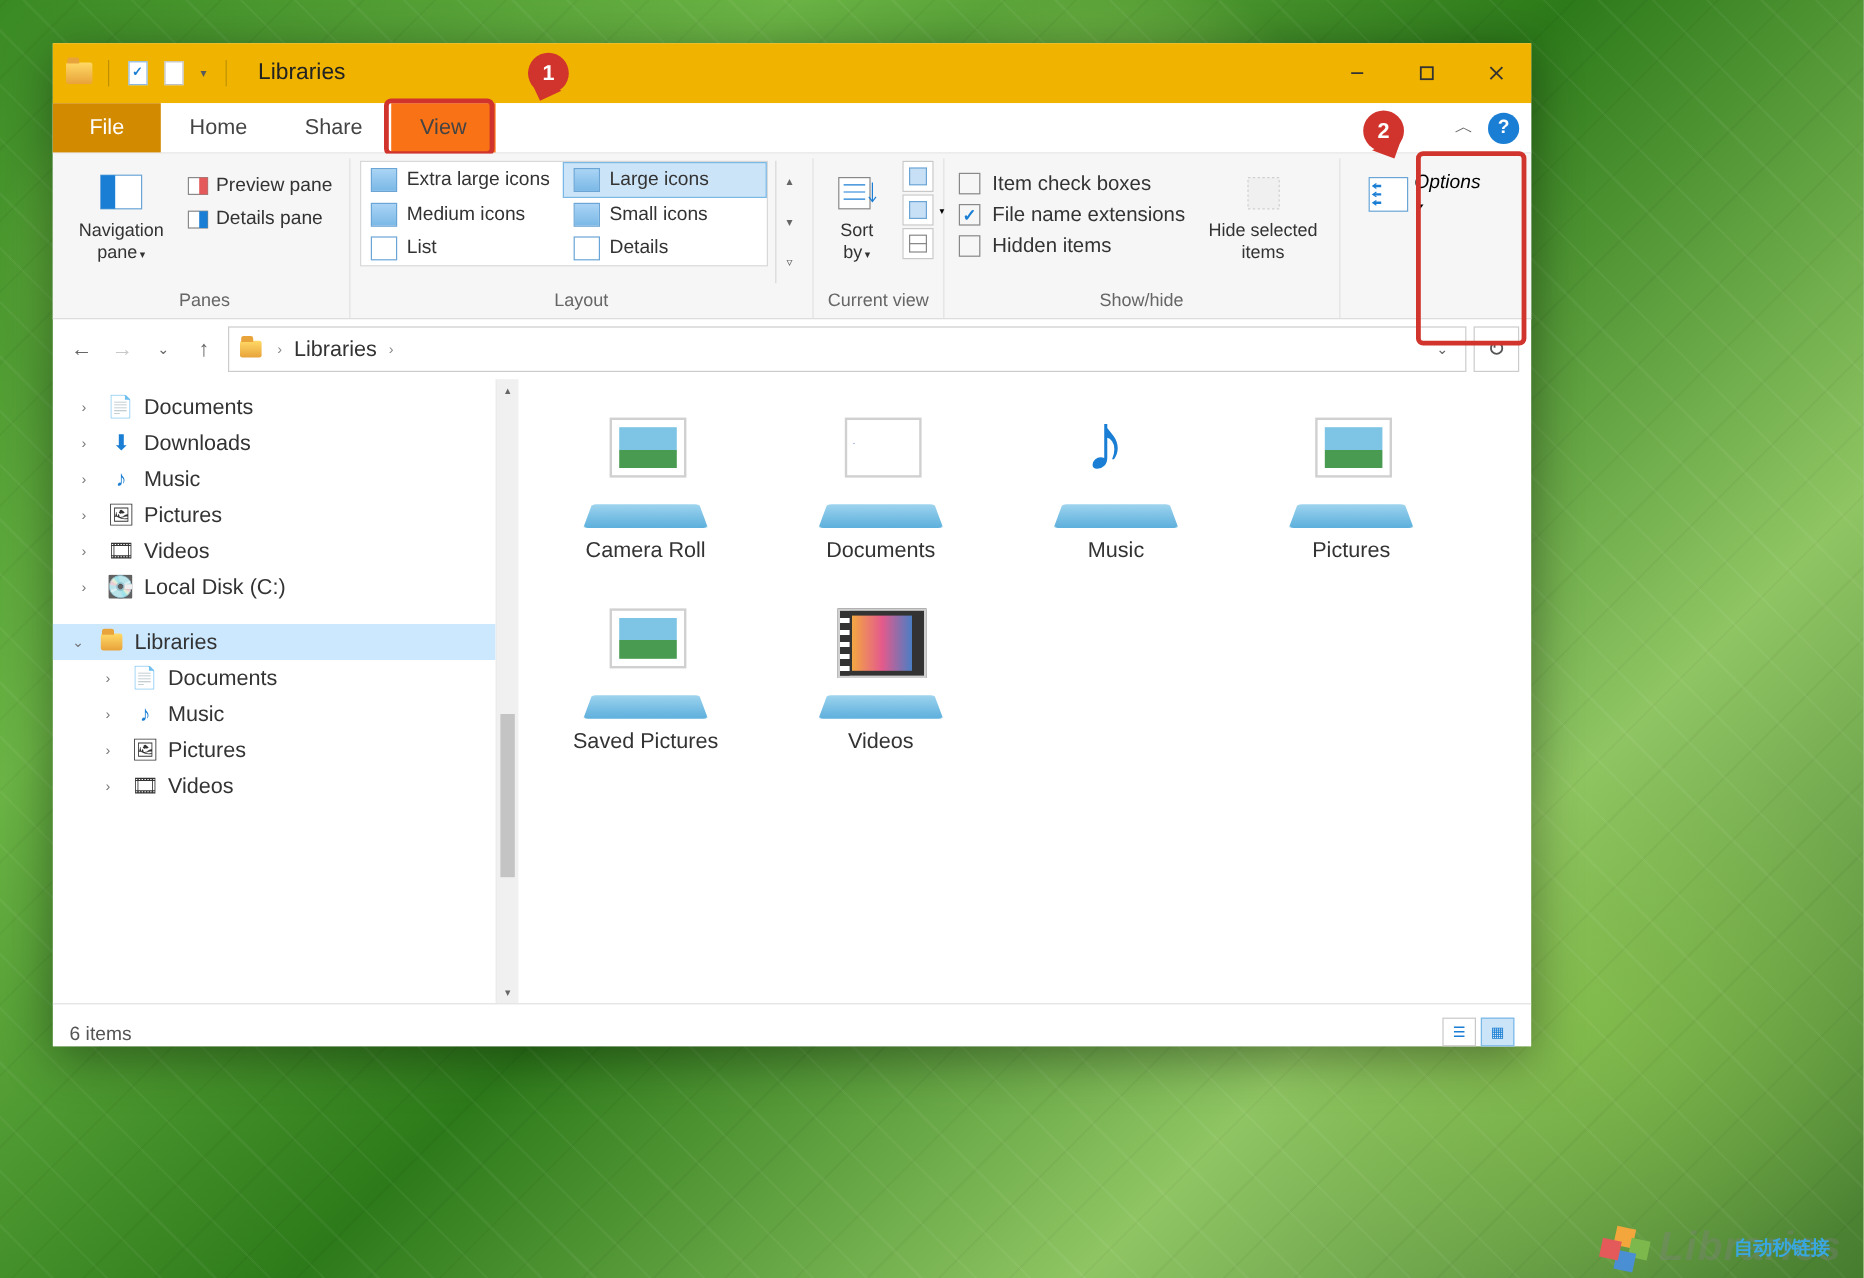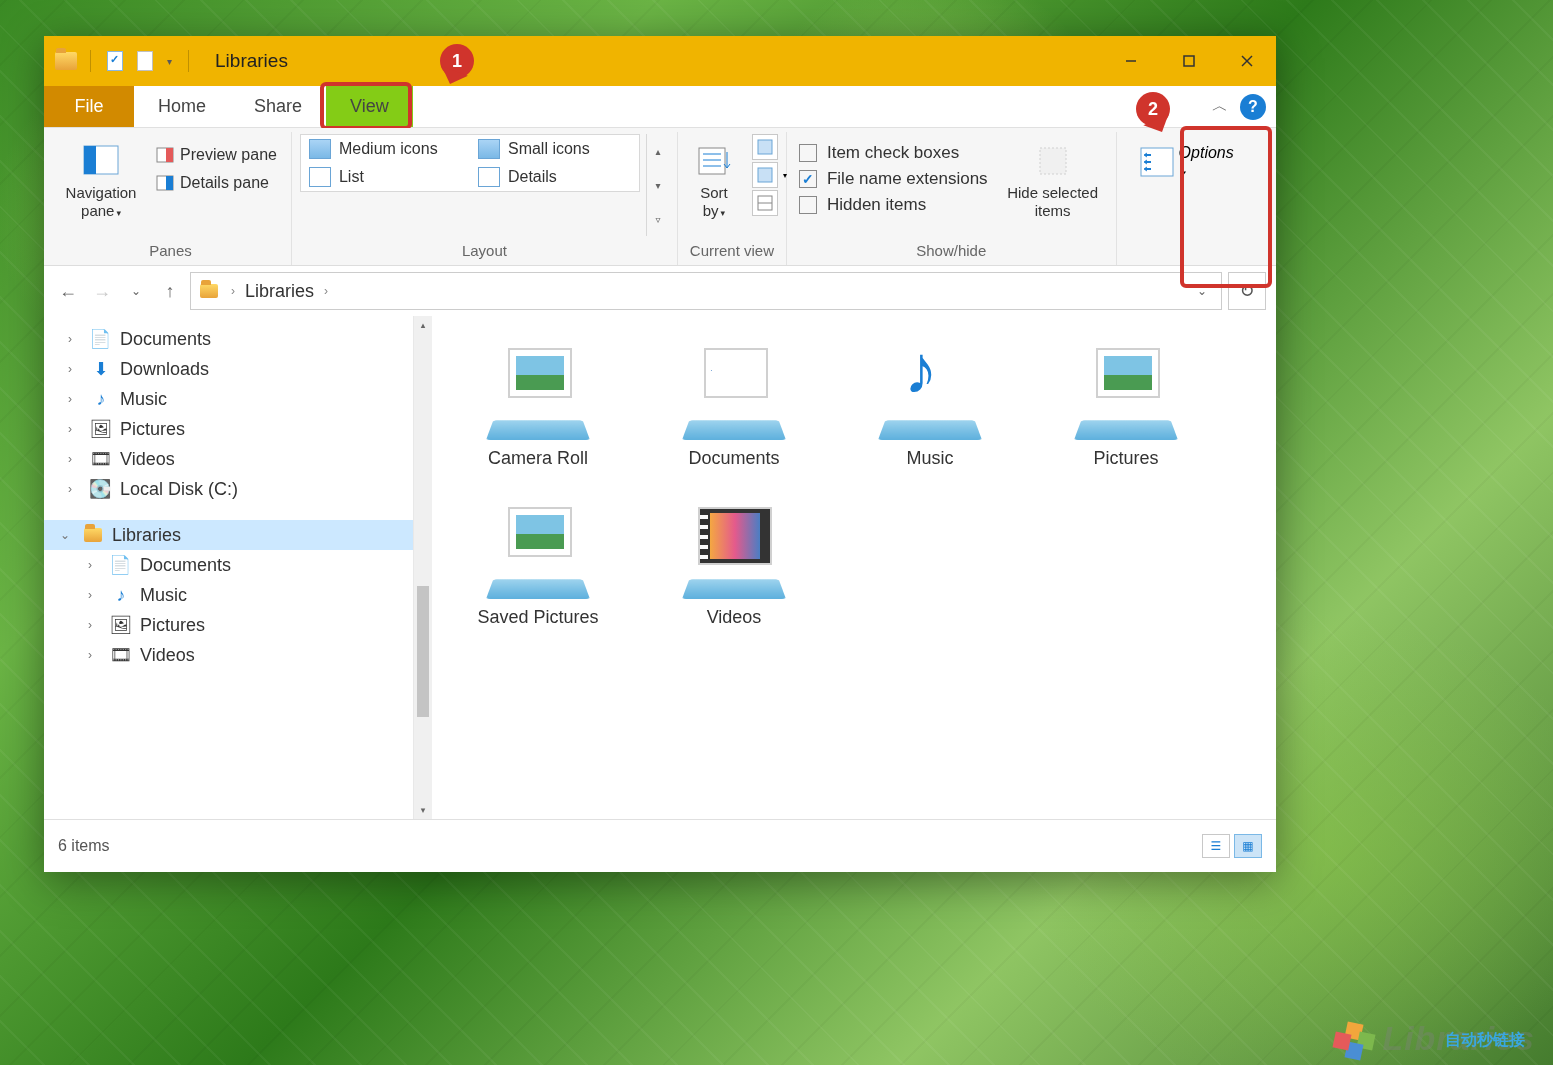--- a/index.html
+++ b/index.html
@@ -26,21 +26,21 @@
 .tb-doc::after { content:'✓'; position:absolute; top:1px; left:2px; font-size:11px; color:#1a7ed4; font-weight:bold; }
 .tb-page { width:16px; height:20px; background:#fff; border:1px solid #c0c0c0; }
 .tb-caret { font-size:10px; color:#5a5a5a; padding:0 4px; cursor:pointer; }
 .title-text { font-size:19px; color:#222; margin-left:14px; }
 .win-controls { margin-left:auto; display:flex; }
 .win-btn { width:58px; height:50px; display:flex; align-items:center; justify-content:center; font-size:14px; color:#333; cursor:pointer; }
 
 .tabs-row { height:42px; background:#fff; display:flex; align-items:stretch; border-bottom:1px solid #e0e0e0; position:relative; }
 .tab-file { background:#d28a00; color:#fff; width:90px; display:flex; align-items:center; justify-content:center; font-size:18px; cursor:pointer; }
 .tab { padding:0 24px; display:flex; align-items:center; font-size:18px; color:#444; cursor:pointer; }
-.tab.active { background:#84cc16; }
+.tab.active { background:#f97316; }
 .tab-highlight { position:absolute; border:4px solid #d0342c; border-radius:6px; pointer-events:none; }
 .balloon { position:absolute; width:34px; height:34px; background:#d0342c; border-radius:50%; color:#fff; display:flex; align-items:center; justify-content:center; font-size:18px; font-weight:600; }
 .balloon::after { content:''; position:absolute; width:0; height:0; border:14px solid transparent; }
 .balloon.b1::after { border-top-color:#d0342c; bottom:-20px; left:-4px; transform:rotate(20deg); }
 .balloon.b2::after { border-top-color:#d0342c; bottom:-20px; right:-6px; transform:rotate(-25deg); }
 .minimize-ribbon { position:absolute; right:48px; top:10px; font-size:16px; color:#666; cursor:pointer; }
 .help-circle { position:absolute; right:10px; top:8px; width:26px; height:26px; background:#1a7ed4; border-radius:50%; color:#fff; display:flex; align-items:center; justify-content:center; font-size:16px; font-weight:bold; cursor:pointer; }
 
 .ribbon { background:#f6f6f6; border-bottom:1px solid #ddd; display:flex; padding:4px 6px 0; }
 .rgroup { display:flex; flex-direction:column; align-items:center; padding:2px 8px; border-right:1px solid #e2e2e2; }
@@ -100,21 +100,21 @@
 .lib-thumb::after { content:''; position:absolute; inset:6px; background:linear-gradient(#7ec4e4 55%,#4a9b52 55%); }
 .lib-thumb.doc::after { background:#fff; }
 .lib-thumb.doc::before { content:'A'; position:absolute; top:3px; left:6px; font-size:20px; font-style:italic; color:#3a7ac4; font-family:serif; }
 .lib-thumb.music { background:transparent; border:none; }
 .lib-thumb.music::after { content:'♪'; background:none; font-size:68px; color:#1a7ed4; position:absolute; top:-18px; left:4px; }
 .lib-thumb.video { left:24px; width:74px; height:58px; background:#333; }
 .lib-thumb.video::after { background:linear-gradient(90deg,#f4a742,#e45a8c,#4a7ec4); inset:4px 10px; }
 .lib-thumb.video::before { content:''; position:absolute; left:0; top:0; bottom:0; width:8px; background:repeating-linear-gradient(#333 0 6px,#fff 6px 10px); }
 .lib-label { font-size:18px; color:#333; }
 
-.status-bar { height:53px; border-top:1px solid #e0e0e0; display:flex; align-items:center; padding:0 14px; font-size:16px; color:#555; }
+.status-bar { height:36px; border-top:1px solid #e0e0e0; display:flex; align-items:flex-end; padding:0 14px; font-size:16px; color:#555; }
 .status-right { margin-left:auto; display:flex; gap:4px; }
 .sb-view { width:28px; height:24px; border:1px solid #c8c8c8; display:flex; align-items:center; justify-content:center; cursor:pointer; font-size:12px; color:#1a7ed4; }
 .sb-view.active { background:#cce4f7; border-color:#7ab8e6; }
 
 .watermark { position:absolute; right:18px; bottom:6px; font-size:34px; font-weight:700; color:rgba(130,130,130,.35); font-style:italic; letter-spacing:1px; }
 .wm-logo { display:inline-block; width:40px; height:36px; position:relative; vertical-align:middle; margin-right:6px; }
 .wm-logo span { position:absolute; width:16px; height:16px; }
 .wm-logo span:nth-child(1){background:#f2a63c;top:0;left:10px;transform:rotate(12deg);}
 .wm-logo span:nth-child(2){background:#7db84d;top:10px;left:22px;transform:rotate(12deg);}
 .wm-logo span:nth-child(3){background:#4a8ed4;top:20px;left:10px;transform:rotate(12deg);}
@@ -214,20 +214,30 @@
       </div>
       <div class="rgroup-label">Panes</div>
     </div>
 
     <div class="rgroup">
       <div class="rgroup-body">
         <div class="layout-list">
           <div class="layout-row">
             <div class="layout-item">
                 <div class="li-icon"></div>
+                <span>Extra large icons</span>
+              </div>
+            <div class="layout-item sel">
+                <div class="li-icon"></div>
+                <span>Large icons</span>
+              </div>
+          </div>
+          <div class="layout-row">
+            <div class="layout-item">
+                <div class="li-icon"></div>
                 <span>Medium icons</span>
               </div>
             <div class="layout-item">
                 <div class="li-icon"></div>
                 <span>Small icons</span>
               </div>
           </div>
           <div class="layout-row">
             <div class="layout-item">
                 <div class="li-icon" style="background:#fff;"></div>

